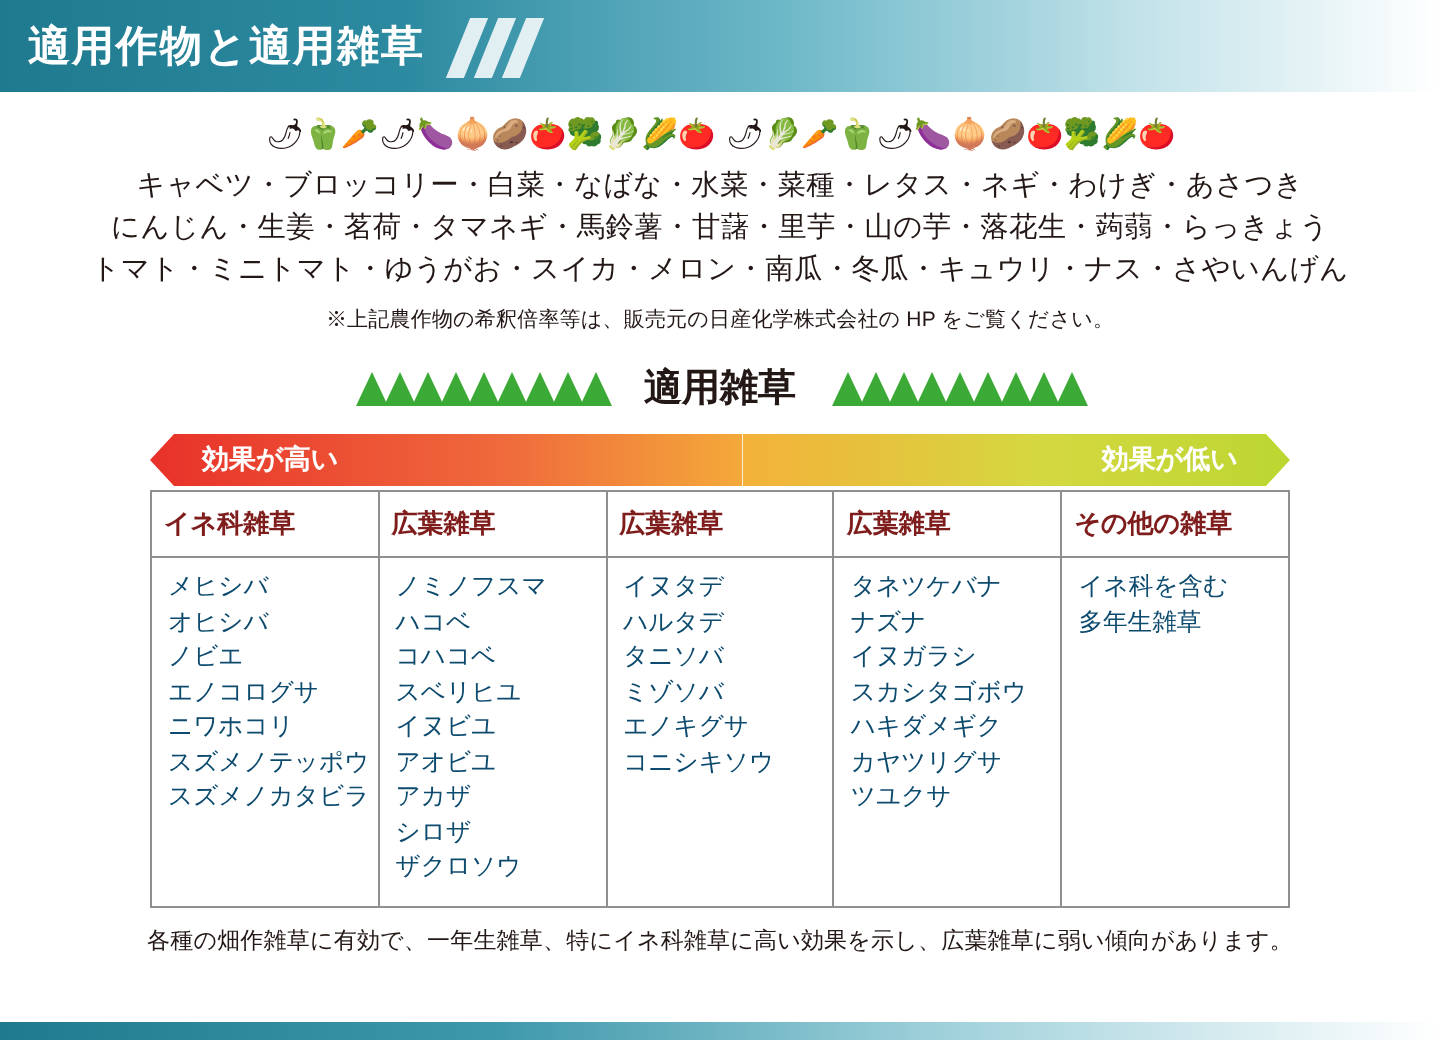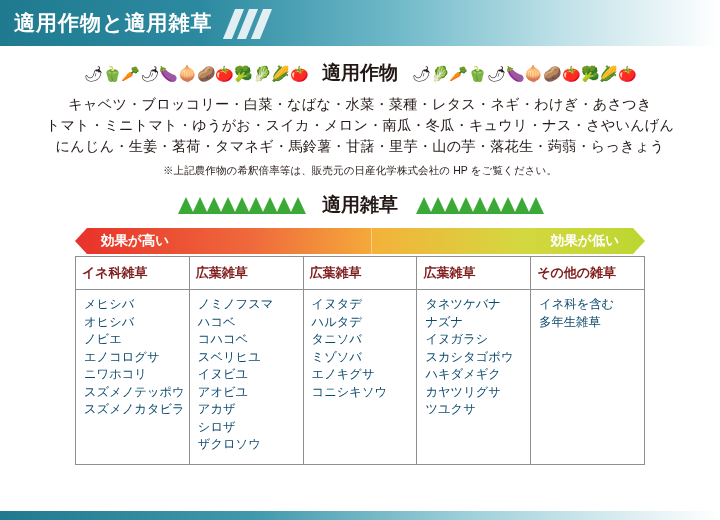--- a/index.html
+++ b/index.html
@@ -219,41 +219,40 @@
       <span>🌶</span>
       <span>🍆</span>
       <span>🧅</span>
       <span>🥔</span>
       <span>🍅</span>
       <span>🥦</span>
       <span>🥬</span>
       <span>🌽</span>
       <span>🍅</span>
     </div>
-    <div class="section-title">適用作物</div>
     <div class="veg-strip">
       <span>🌶</span>
       <span>🥬</span>
       <span>🥕</span>
       <span>🫑</span>
       <span>🌶</span>
       <span>🍆</span>
       <span>🧅</span>
       <span>🥔</span>
       <span>🍅</span>
       <span>🥦</span>
       <span>🌽</span>
       <span>🍅</span>
     </div>
   </div>
 
   <div class="crop-lines">
     <div class="crop-line">キャベツ・ブロッコリー・白菜・なばな・水菜・菜種・レタス・ネギ・わけぎ・あさつき</div>
+    <div class="crop-line">にんじん・生姜・茗荷・タマネギ・馬鈴薯・甘藷・里芋・山の芋・落花生・蒟蒻・らっきょう</div>
     <div class="crop-line">トマト・ミニトマト・ゆうがお・スイカ・メロン・南瓜・冬瓜・キュウリ・ナス・さやいんげん</div>
-    <div class="crop-line">にんじん・生姜・茗荷・タマネギ・馬鈴薯・甘藷・里芋・山の芋・落花生・蒟蒻・らっきょう</div>
   </div>
   <div class="crop-note">※上記農作物の希釈倍率等は、販売元の日産化学株式会社の HP をご覧ください。</div>
 </div>
 
 <div class="weed-section">
   <div class="weed-heading-row">
     <div class="leaf-strip">
       <div class="leaf"></div>
       <div class="leaf"></div>
       <div class="leaf"></div>
@@ -339,15 +338,16 @@
           </td>
           <td>
             <div class="cell-item">イネ科を含む</div>
             <div class="cell-item">多年生雑草</div>
           </td>
         </tr>
       </tbody>
     </table>
   </div>
 
+  <div class="footer-note">各種の畑作雑草に有効で、一年生雑草、特にイネ科雑草に高い効果を示し、広葉雑草に弱い傾向があります。</div>
 </div>
 
 <div class="bottom-bar"></div>
 
 </body></html>

